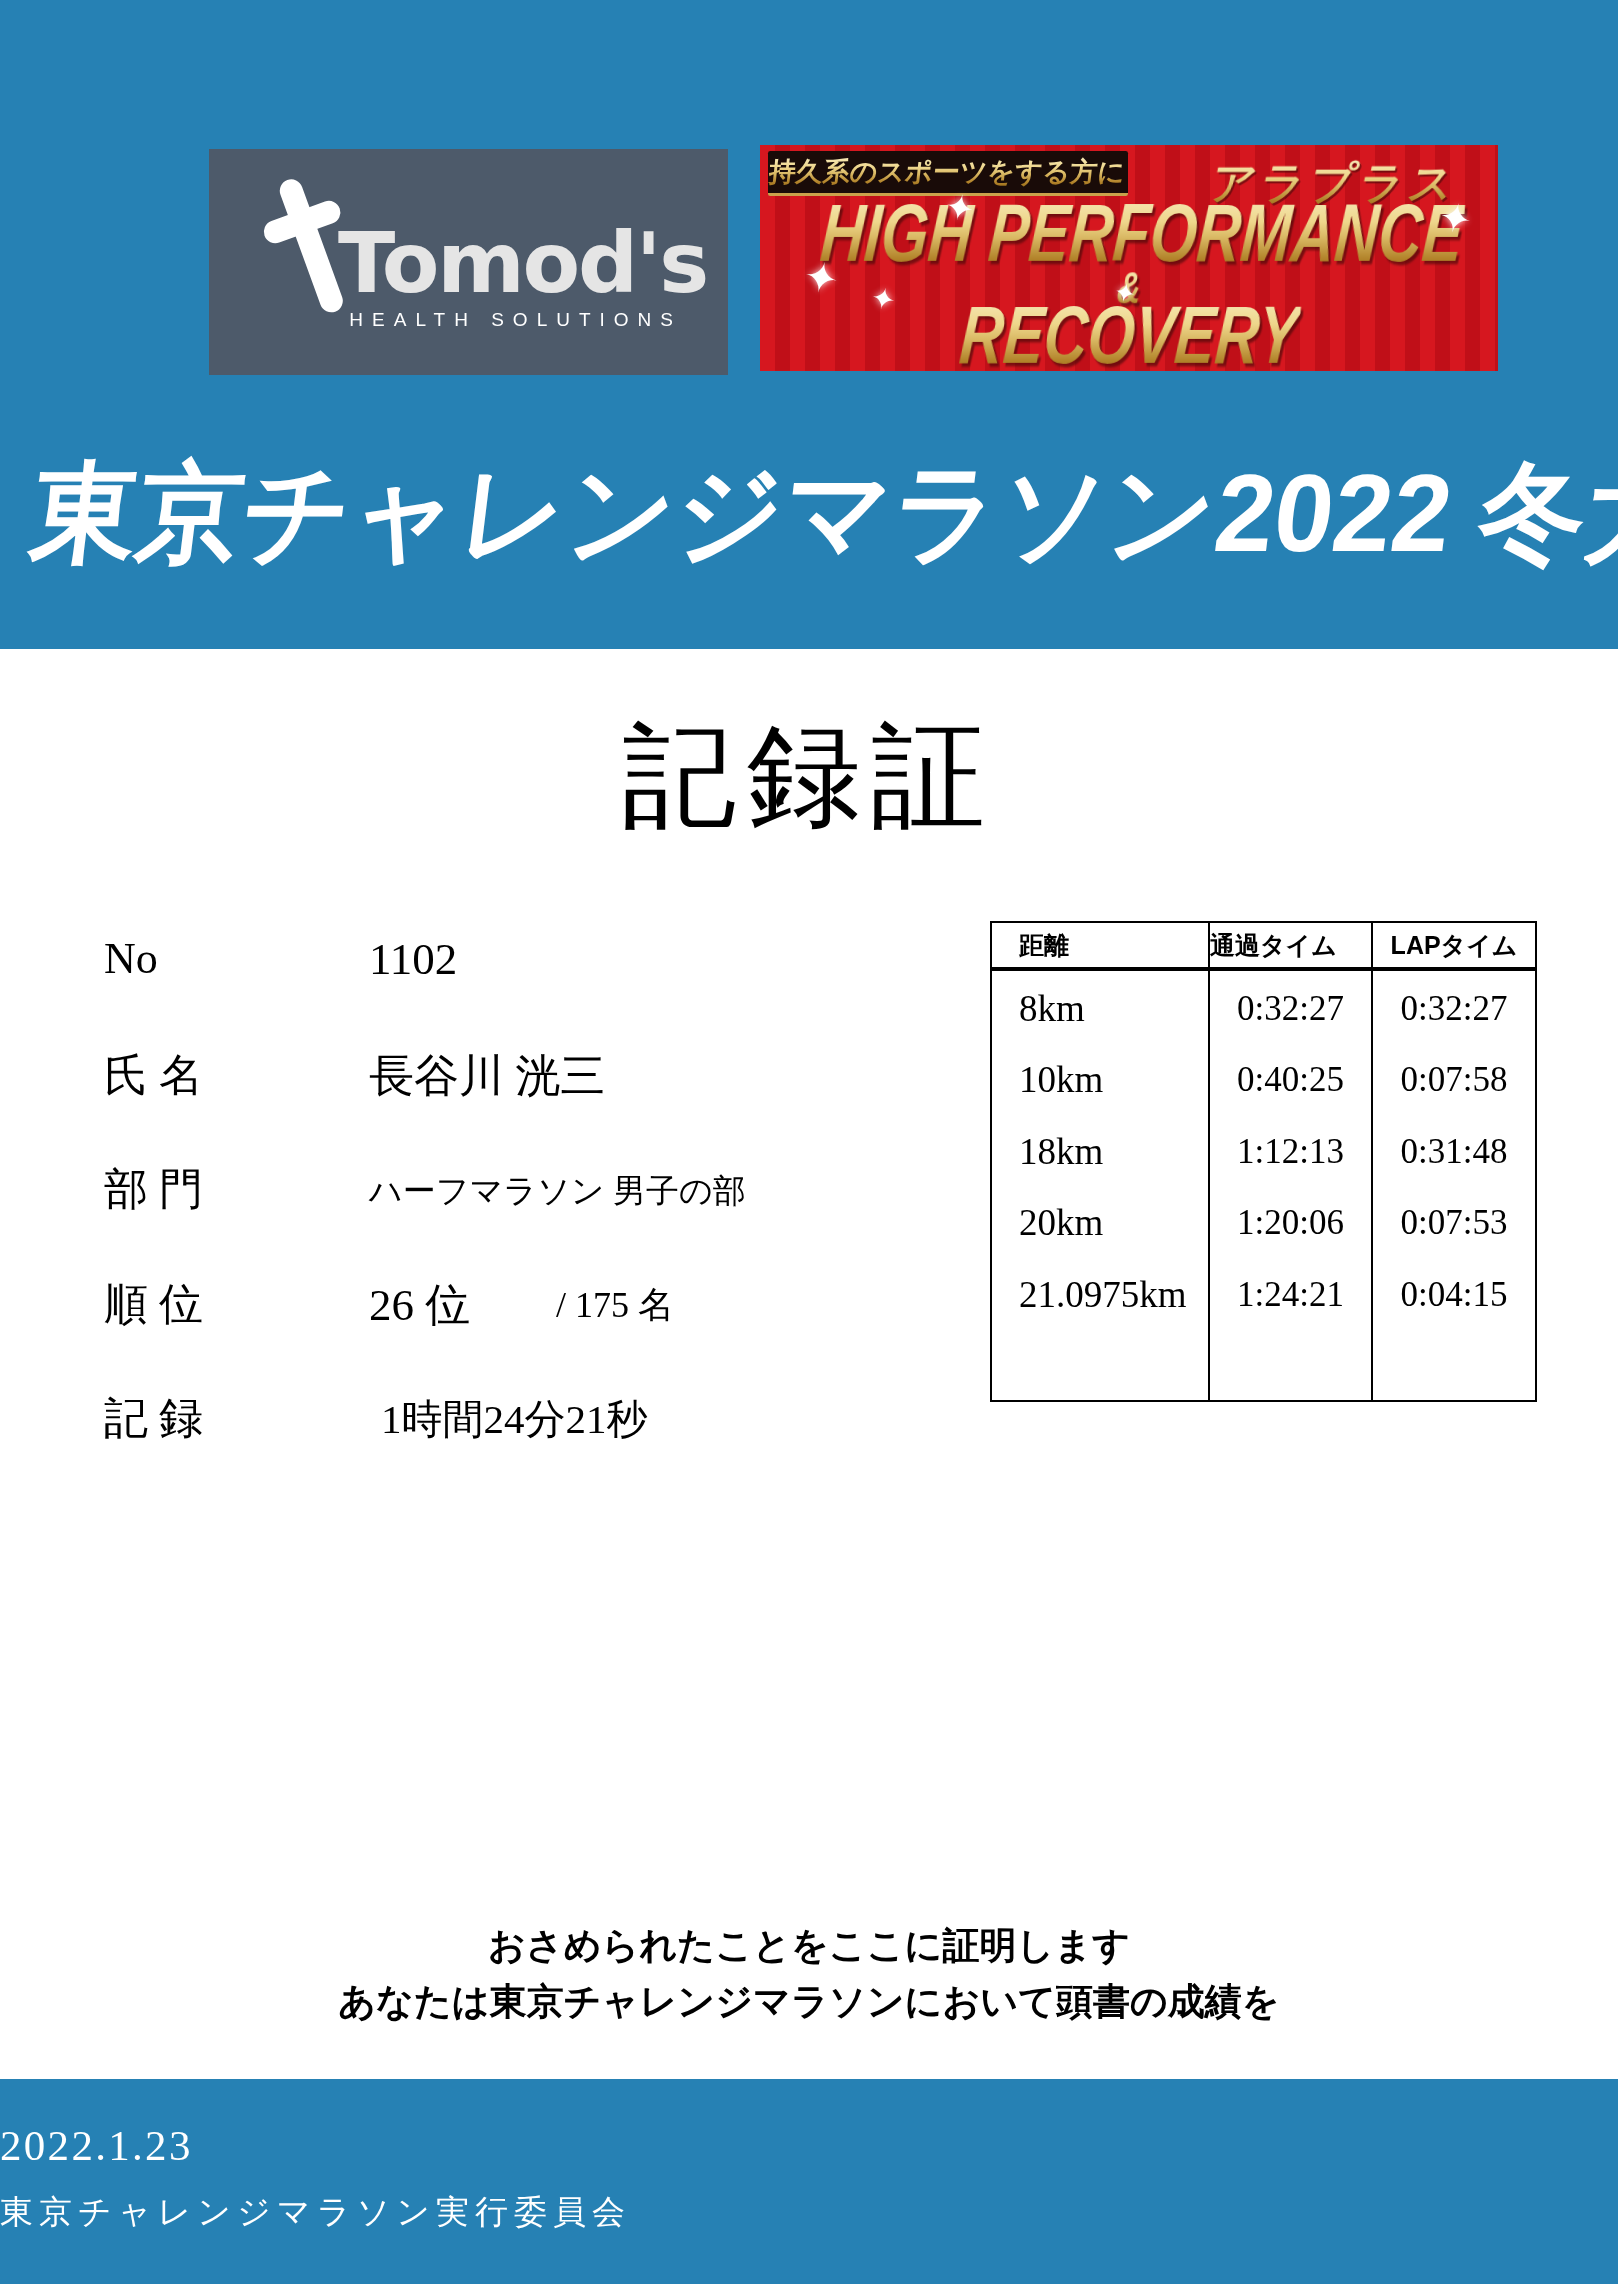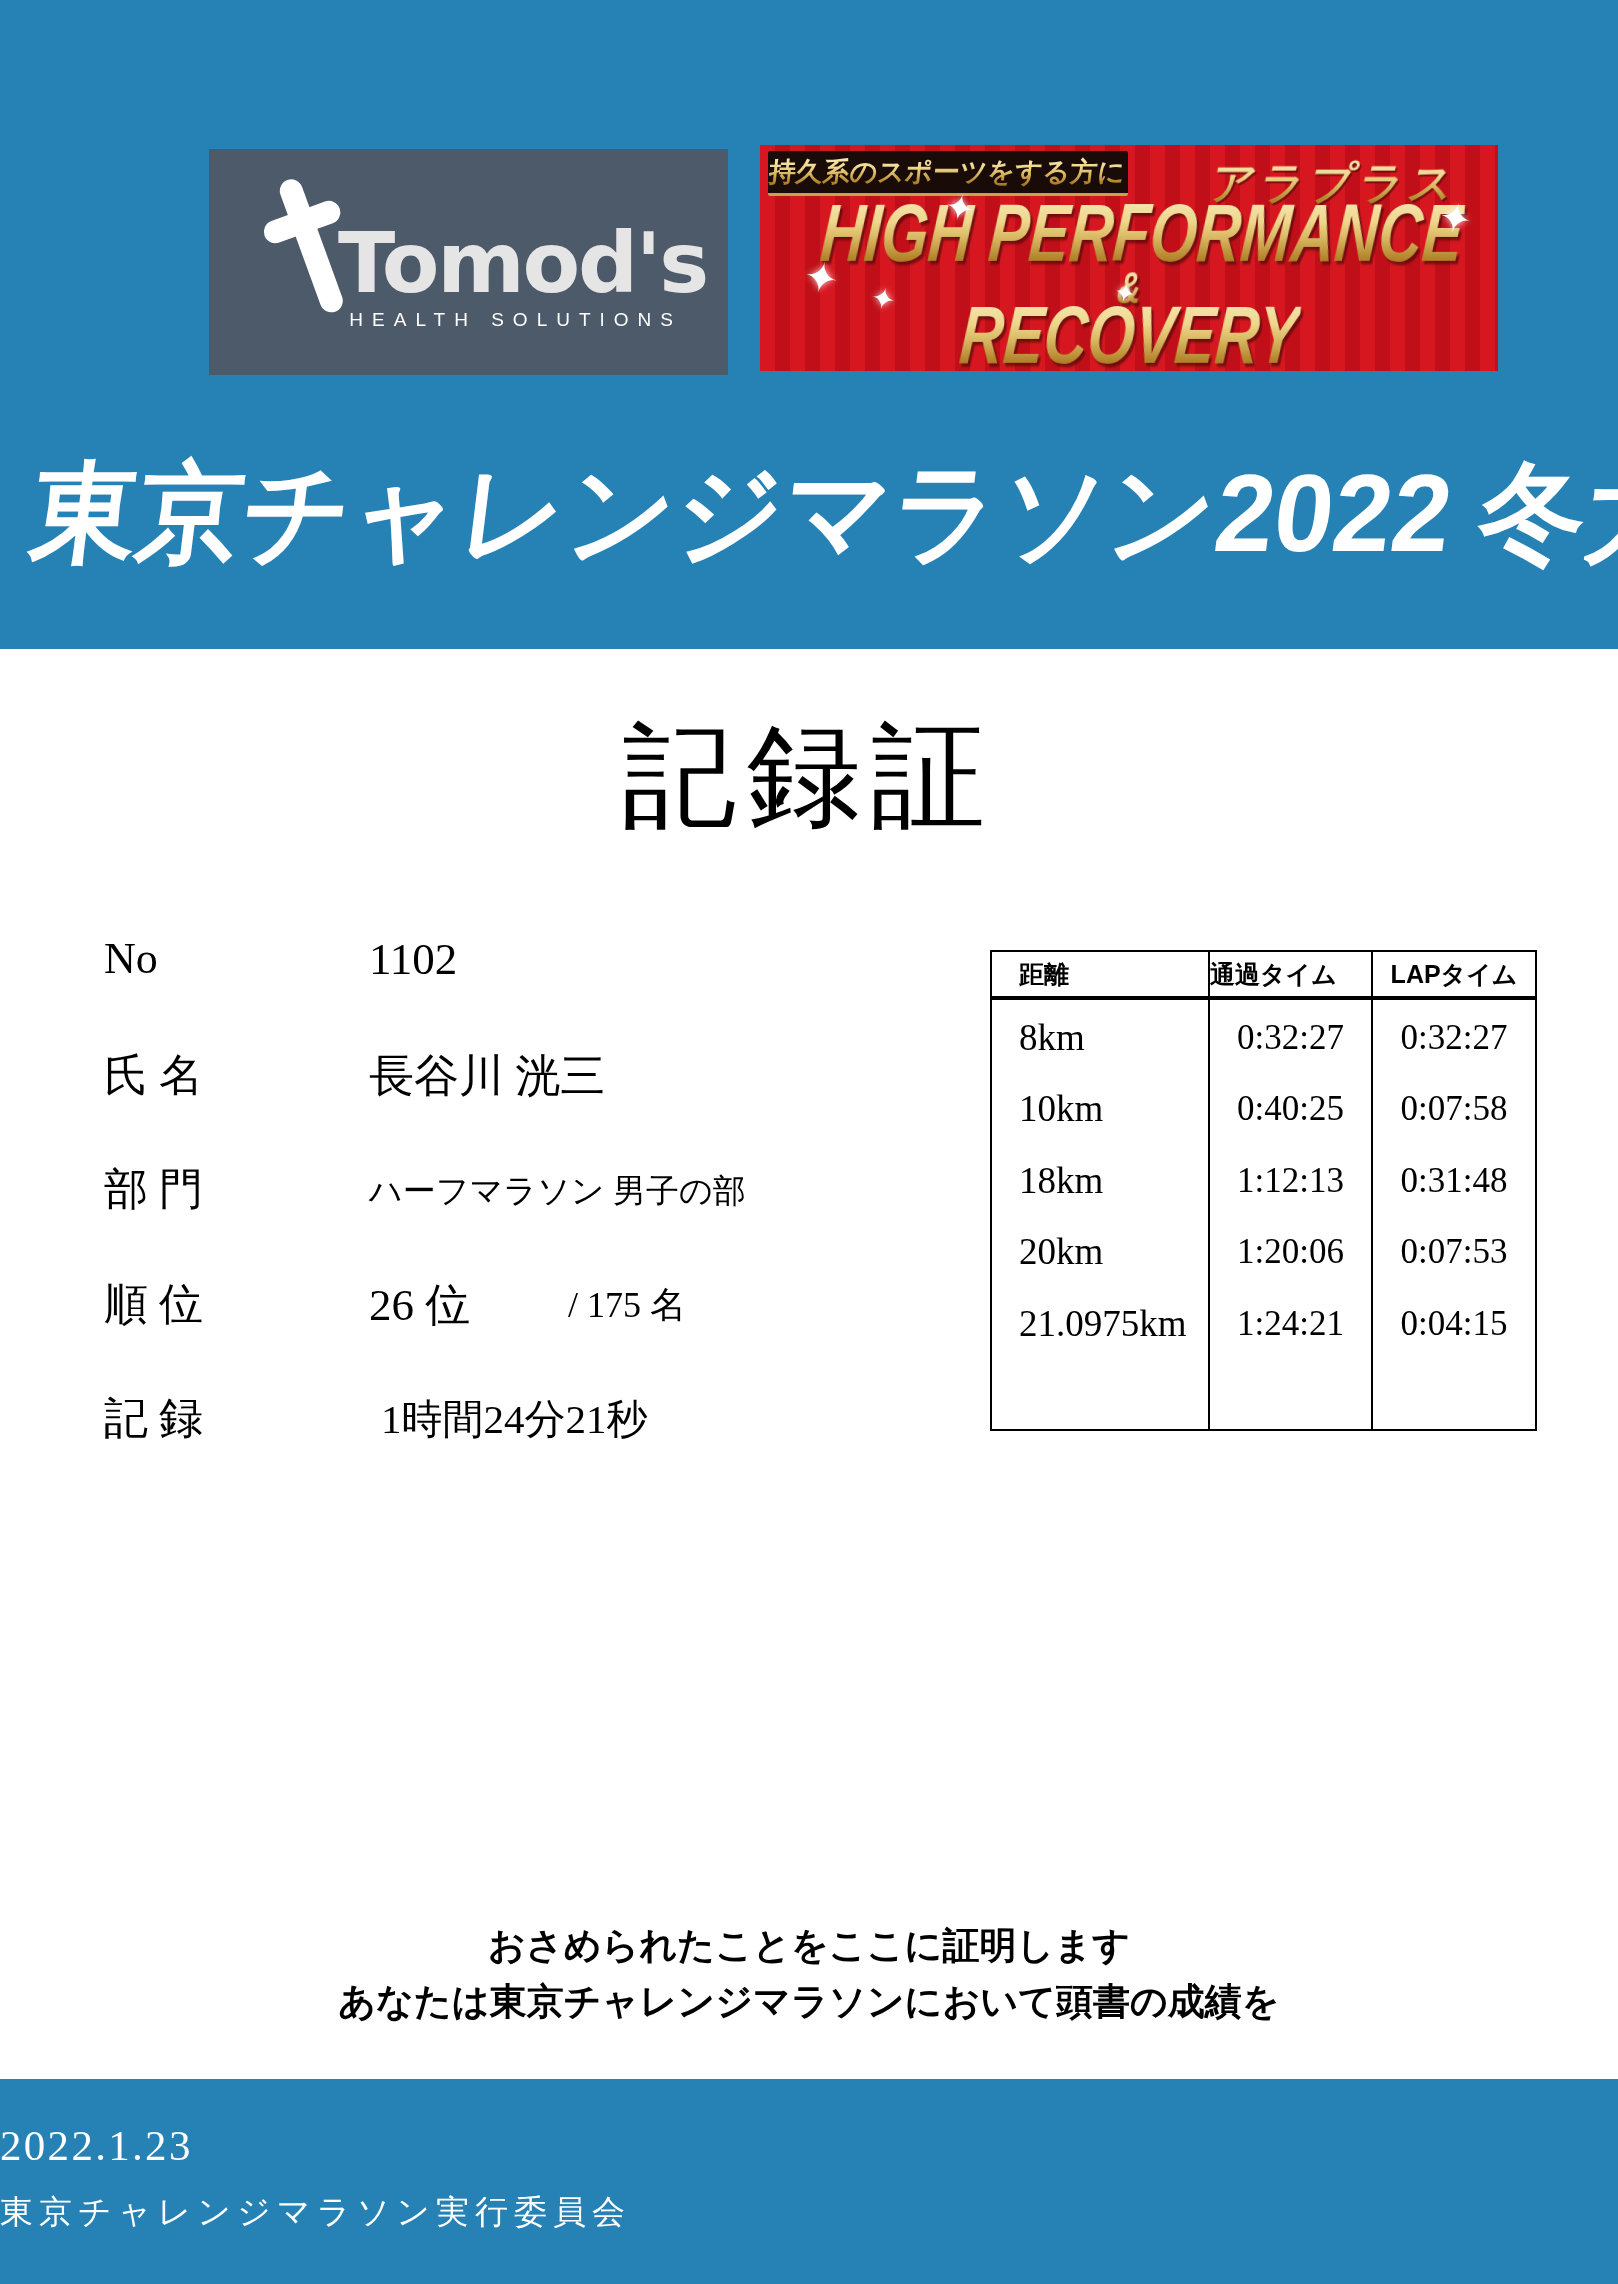--- a/index.html
+++ b/index.html
@@ -80,25 +80,25 @@
     font-weight:500;font-size:114px;letter-spacing:10.5px;color:var(--ink);white-space:nowrap;
   }
   .info-row{position:absolute;left:104px;width:873px;height:60px;color:var(--ink);}
   .info-row .lbl{position:absolute;left:0;top:0;font-size:44px;white-space:nowrap;}
   .info-row .val{position:absolute;left:265px;top:0;font-size:45px;white-space:nowrap;}
   .row-no{top:933px;}
   .row-name{top:1046px;}
   .row-division{top:1160px;}
   .row-division .val{font-size:33px;top:9px;}
   .row-rank{top:1275px;}
-  .row-rank .val2{position:absolute;left:452px;top:6px;font-size:36px;white-space:nowrap;margin-left:12px;}
+  .row-rank .val2{position:absolute;left:452px;top:6px;font-size:36px;white-space:nowrap;}
   .row-record{top:1389px;}
   .row-record .val{left:277px;font-size:41px;top:3px;}
   
-  .laptable{position:absolute;left:990px;top:921px;width:543px;height:477px;border:2.3px solid var(--ink);box-sizing:content-box;margin-top:29px;}
+  .laptable{position:absolute;left:990px;top:921px;width:543px;height:477px;border:2.3px solid var(--ink);box-sizing:content-box;}
   .laptable .vline{position:absolute;top:0;bottom:0;width:2.3px;background:var(--ink);}
   .laptable .v1{left:216px;}
   .laptable .v2{left:379px;}
   .laptable .hline{position:absolute;left:0;right:0;top:44px;height:3.8px;background:var(--ink);}
   .laptable .hcell{
     position:absolute;top:0;height:44px;line-height:44px;
     font-family:"Liberation Sans","DejaVu Sans",sans-serif;font-weight:600;font-size:25px;color:var(--ink);
   }
   .laptable .h1{left:27px;}
   .laptable .h2{left:218px;width:161px;}

